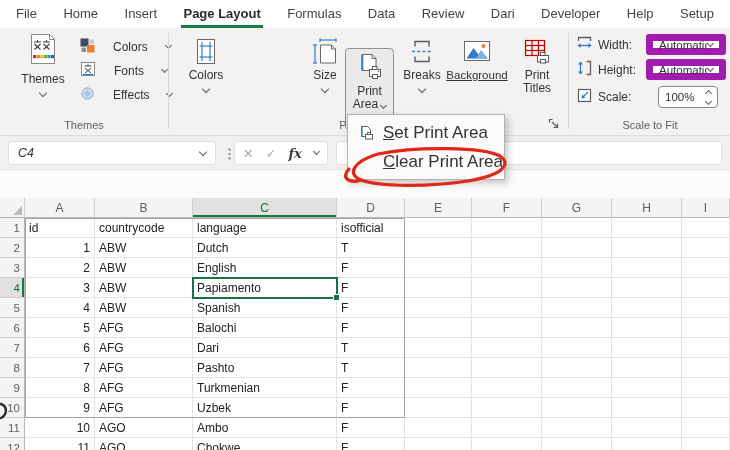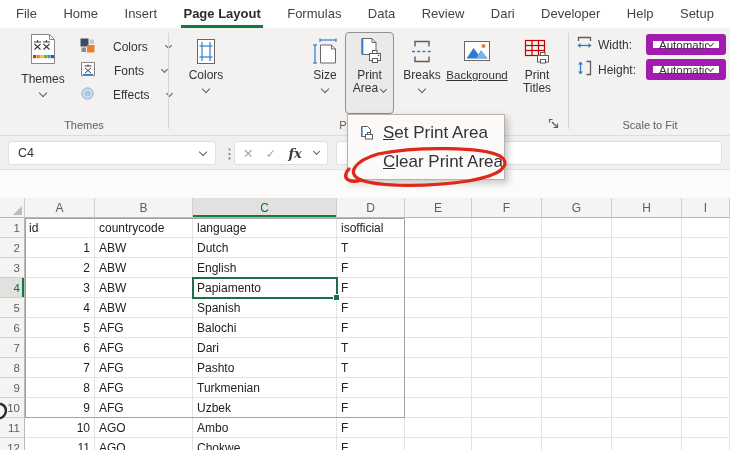--- a/index.html
+++ b/index.html
@@ -23,36 +23,36 @@
   .tbig .chev{margin-top:4px;}
   .tsmall{position:absolute;left:80px;height:22px;display:flex;align-items:center;gap:18px;}
   .tsmall .tlabel{font-size:12px;color:#333;}
 
   .rbtn{position:absolute;top:4px;height:82px;display:flex;flex-direction:column;align-items:center;padding-top:2px;box-sizing:border-box;border:1px solid transparent;border-radius:4px;}
   .rbtn .iconbox{height:32px;display:flex;align-items:center;justify-content:center;}
   .rbtn .rlabel{font-size:12px;color:#333;line-height:13px;text-align:center;margin-top:2px;white-space:nowrap;}
   .rbtn .rlabelwrap{width:46px;font-size:12px;color:#333;line-height:13px;text-align:center;margin-top:2px;}
   .rbtn .rlabelwrap .chev{margin-left:3px;}
   .rbtn .chev.below{margin-top:4px;}
-  .rbtn.pressed{background:#eceae8;border-color:#939190;}
+  .rbtn.pressed{background:#eceae8;border-color:#939190;margin-top:16px;}
 
   .srow{position:absolute;left:576px;width:150px;display:flex;align-items:center;}
   .srow .slabel{font-size:12px;color:#333;margin-left:5px;white-space:nowrap;}
   .dropbox{margin-left:auto;width:80px;height:21px;background:#fff;border:7px solid #a21caf;border-radius:3px;display:flex;align-items:center;box-sizing:border-box;padding:0 6px;font-size:11.5px;color:#333;}
   .dropbox .dval{flex:1;overflow:hidden;white-space:nowrap;}
   .spinbox{margin-left:auto;margin-right:8px;width:60px;height:22px;background:#fff;border:1px solid #87857f;border-radius:4px;display:flex;align-items:center;box-sizing:border-box;padding:0 6px;font-size:11.5px;color:#333;}
   .spin{margin-left:auto;display:flex;flex-direction:column;gap:3px;align-items:center;}
   .chevup{display:inline-block;width:4px;height:4px;border-left:1.3px solid #5f5d5b;border-top:1.3px solid #5f5d5b;transform:rotate(45deg);}
   .chevdn{display:inline-block;width:4px;height:4px;border-right:1.3px solid #5f5d5b;border-bottom:1.3px solid #5f5d5b;transform:rotate(45deg);}
   .dlauncher{position:absolute;left:548px;top:88px;width:12px;height:12px;}
 
   
   .fbar{position:absolute;left:0;top:136px;width:730px;height:34px;background:#f1f0ef;border-bottom:1px solid #e6e4e2;box-sizing:border-box;}
   .namebox{position:absolute;left:8px;top:5px;width:208px;height:24px;background:#fff;border:1px solid #e1dfdc;border-radius:3px;display:flex;align-items:center;padding:0 9px;box-sizing:border-box;font-size:12.5px;color:#333;}
-  .namebox .nval{flex:1;}
+  .namebox .nval{flex:1;font-style:italic;}
   .dots{position:absolute;left:223px;top:5px;height:24px;display:flex;align-items:center;color:#8a8886;font-size:13px;font-weight:700;}
   .fnbox{position:absolute;left:234px;top:5px;width:94px;height:24px;background:#fff;border:1px solid #e1dfdc;border-radius:3px;display:flex;align-items:center;justify-content:space-between;padding:0 8px;box-sizing:border-box;}
   .xg,.ck{color:#a9a7a5;font-size:12.5px;}
   .fx{font-family:"DejaVu Serif",serif;font-style:italic;font-weight:600;font-size:13px;color:#3b3b3b;}
   .finput{position:absolute;left:336px;top:5px;width:386px;height:24px;background:#fff;border:1px solid #e1dfdc;border-radius:3px;box-sizing:border-box;}
   .band{position:absolute;left:0;top:170px;width:730px;height:28px;background:#fbfbfa;}
 
   
   #sheet{position:absolute;left:0;top:198px;width:730px;display:grid;grid-template-columns:25px 70px 98px 144px 68px 67px 70px 70px 70px 48px;grid-auto-rows:20px;background:#fff;}
   .hcell{background:#f5f4f3;border-right:1px solid #cfcecd;border-bottom:1px solid #b9b7b5;color:#5f5d5b;display:flex;align-items:center;justify-content:center;font-size:12px;box-sizing:border-box;}
@@ -291,20 +291,37 @@
           <path d="M10.5 1.5 H14.5 V14.5 H10.5" fill="none" stroke="#5f5d5b" stroke-width="1.3"></path>
         </svg>
       </span>
       <span class="slabel">Height:</span>
       <span class="dropbox">
         <span class="dval">Automatic</span>
         <span class="chev tiny"></span>
       </span>
     </div>
 
+    <div class="srow" style="top:58px;">
+      <span>
+        <svg width="17" height="17" viewBox="0 0 17 17">
+          <rect x="2.5" y="2.5" width="12" height="12" fill="#fff" stroke="#5f5d5b" stroke-width="1.2"></rect>
+          <line x1="12" y1="5" x2="6.5" y2="10.5" stroke="#2f7ccd" stroke-width="1.3"></line>
+          <path d="M6 7.5 L5.5 11.5 L9.5 11 Z" fill="#2f7ccd"></path>
+        </svg>
+      </span>
+      <span class="slabel">Scale:</span>
+      <span class="spinbox">
+        <span>100%</span>
+        <span class="spin">
+            <span class="chevup"></span>
+            <span class="chevdn"></span>
+          </span>
+      </span>
+    </div>
 
     <div class="gcaption" style="left:570px;width:160px;">Scale to Fit</div>
   </div>
 
   <div class="fbar">
     <div class="namebox">
       <span class="nval">C4</span>
       <span class="chev"></span>
     </div>
     <div class="dots">⋮</div>

